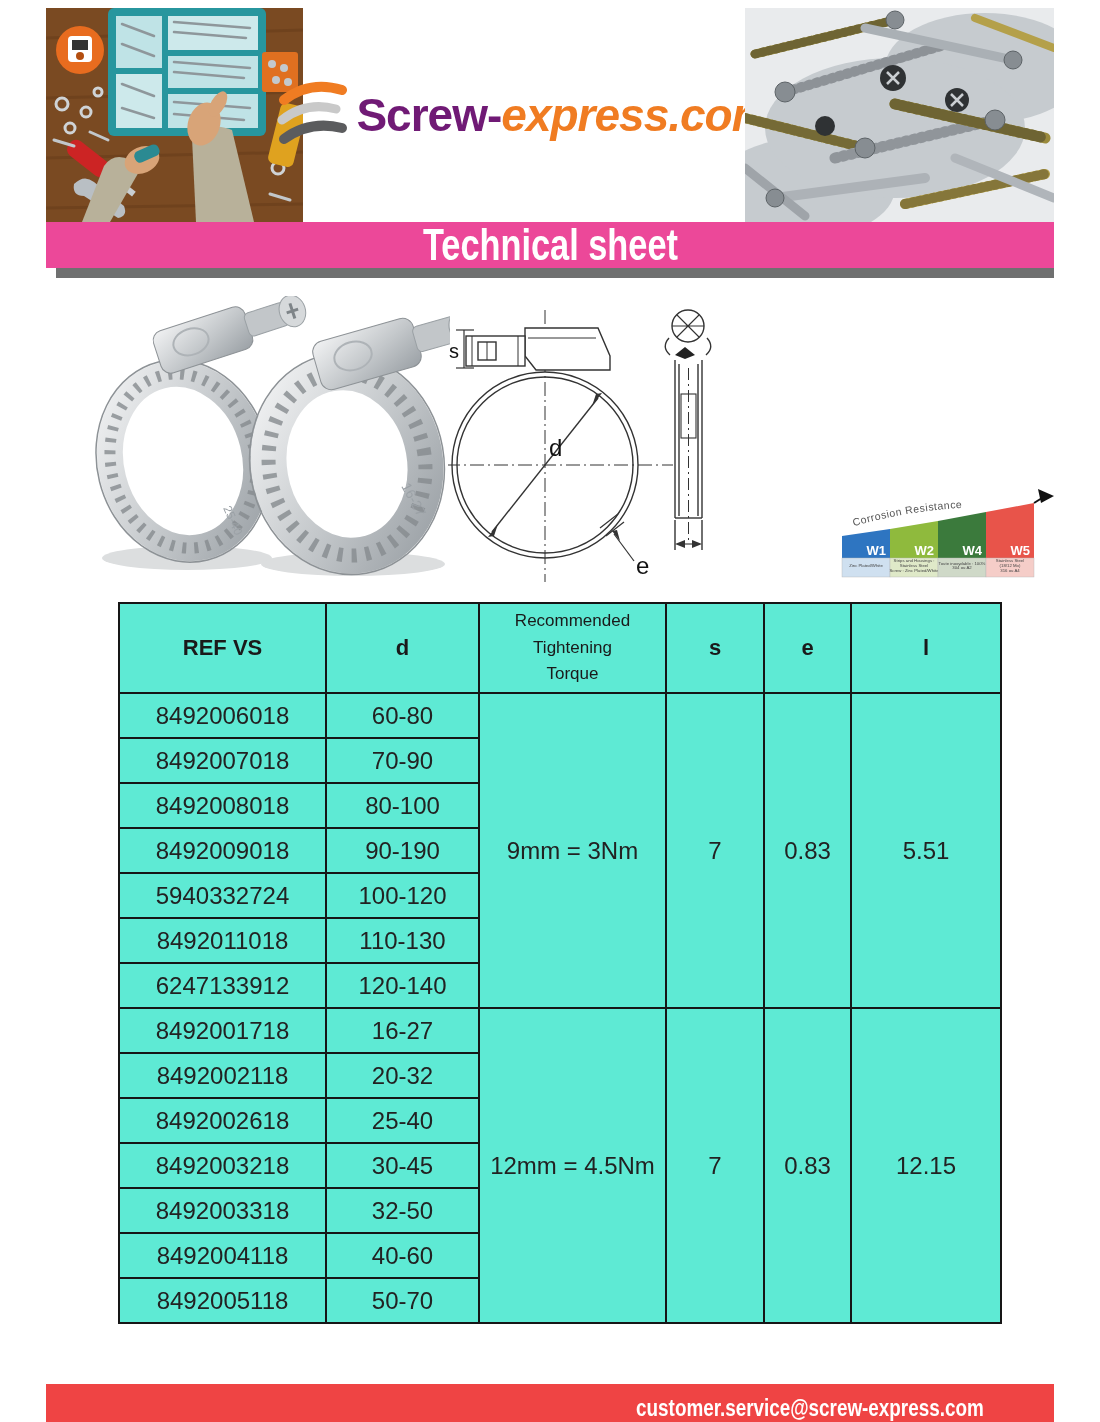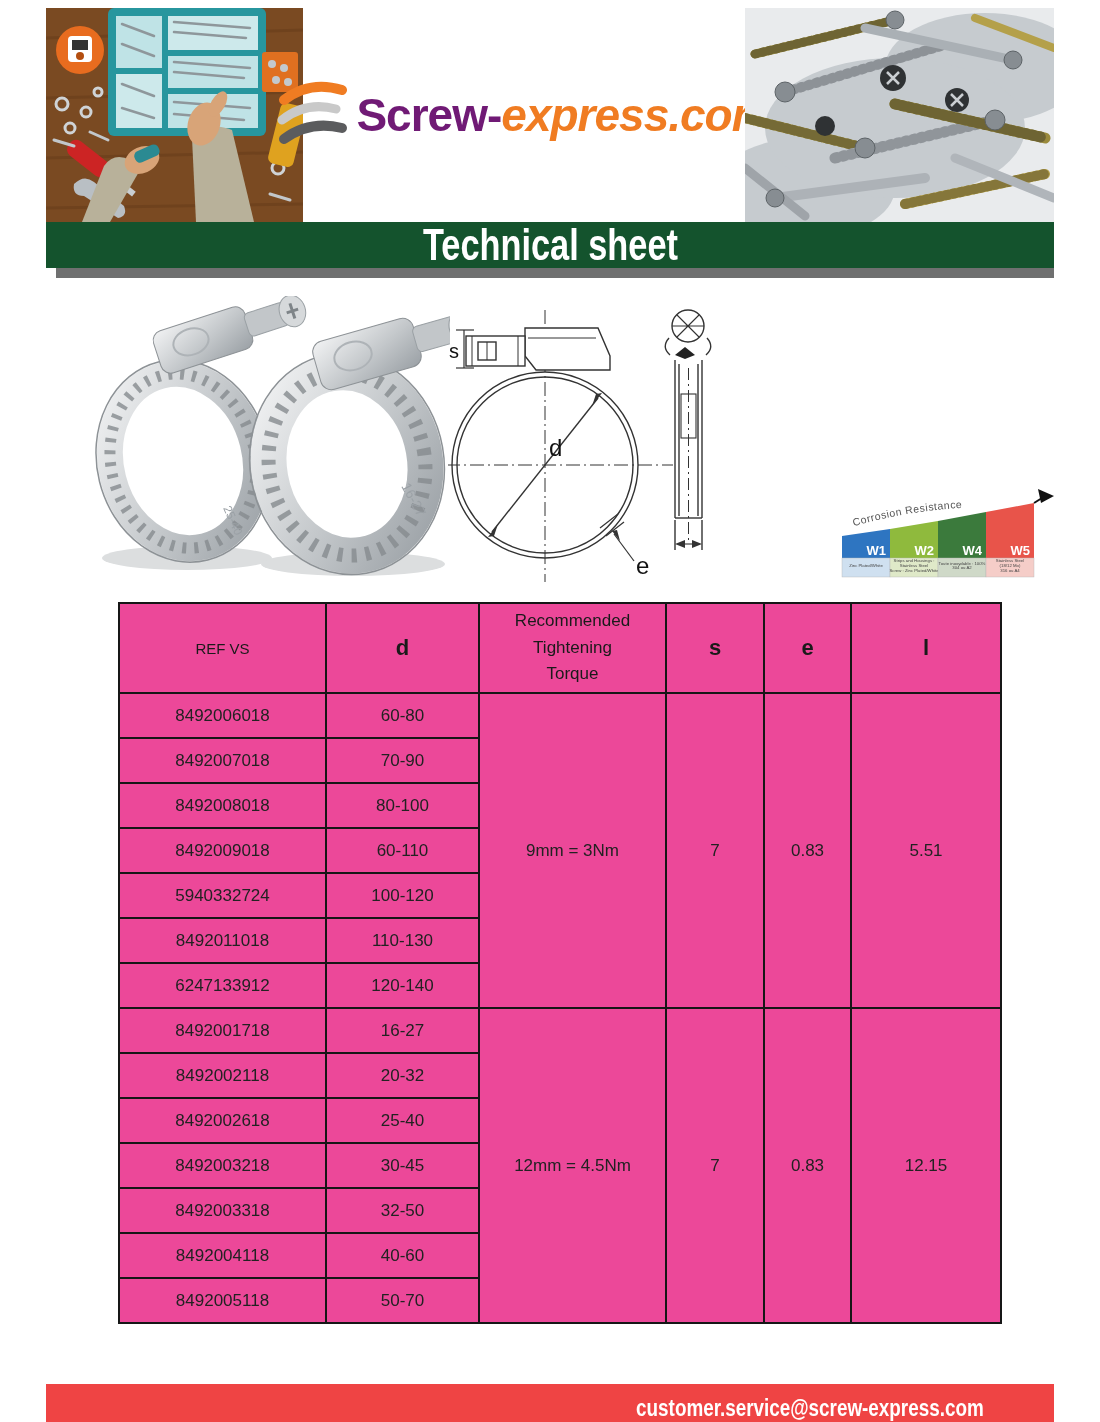--- a/index.html
+++ b/index.html
@@ -11,39 +11,39 @@
   .photo-left{left:46px;width:257px;}
   .photo-right{left:745px;width:309px;}
   .logo-area{position:absolute;left:303px;top:8px;width:442px;height:214px;
              display:flex;align-items:center;justify-content:center;background:#fff;}
   .logo-lockup{display:flex;align-items:center;gap:6px;}
   .logo-text{font-size:46px;font-weight:700;letter-spacing:-1px;white-space:nowrap;}
   .logo-text .gray{color:#701a75;}
   .logo-text .orange{color:#f07c22;font-style:italic;}
 
   
-  .banner{position:absolute;left:46px;top:222px;width:1008px;height:46px;background:#14532d;
+  .banner{position:absolute;left:46px;top:222px;width:1008px;height:46px;background:#ec4899;
           display:flex;align-items:center;justify-content:center;}
   .banner-inner{color:#fff;font-size:44px;font-weight:700;letter-spacing:0px;
                 transform:scaleX(.78) scaleY(1.02);transform-origin:center;white-space:nowrap;}
   .banner-shadow{position:absolute;left:56px;top:268px;width:998px;height:10px;background:#6f7070;}
 
   
   .clamps-box{position:absolute;left:95px;top:296px;width:355px;height:290px;}
   .drawing-box{position:absolute;left:448px;top:298px;width:300px;height:290px;}
   .corrosion-box{position:absolute;left:836px;top:486px;width:218px;height:92px;}
 
   
   table.spec{position:absolute;left:118px;top:602px;width:882px;border-collapse:collapse;
              table-layout:fixed;}
   table.spec th, table.spec td{border:2px solid #161616;text-align:center;vertical-align:middle;
-             padding:0;background:#ec4899;margin-left:16px;}
+             padding:0;background:#5eead4;margin-left:16px;}
   table.spec th{height:88px;}
-  table.spec td{height:43px;font-size:17px;color:#222;text-align:center;}
-  .h-plain{font-weight:400;font-size:15px;}
+  table.spec td{height:43px;font-size:24px;color:#222;text-align:center;}
+  .h-plain{font-weight:700;font-size:22px;}
   .h-letter{font-weight:700;font-size:22px;}
   .h-torque{font-weight:400;font-size:17px;line-height:1.55;}
 
   
   .footer{position:absolute;left:46px;top:1384px;width:1008px;height:48px;background:#ef4444;
           display:flex;align-items:center;justify-content:flex-end;}
   .footer-inner{color:#fff;font-size:23px;font-weight:700;padding-right:10px;margin-right:62px;
                 transform:scaleX(.82);transform-origin:right center;white-space:nowrap;}
 
   svg text{font-family:"Liberation Sans", sans-serif;}
@@ -375,21 +375,21 @@
         <tr>
           <td>8492007018</td>
           <td>70-90</td>
         </tr>
         <tr>
           <td>8492008018</td>
           <td>80-100</td>
         </tr>
         <tr>
           <td>8492009018</td>
-          <td>60-110</td>
+          <td>90-190</td>
         </tr>
         <tr>
           <td>5940332724</td>
           <td>100-120</td>
         </tr>
         <tr>
           <td>8492011018</td>
           <td>110-130</td>
         </tr>
         <tr>

